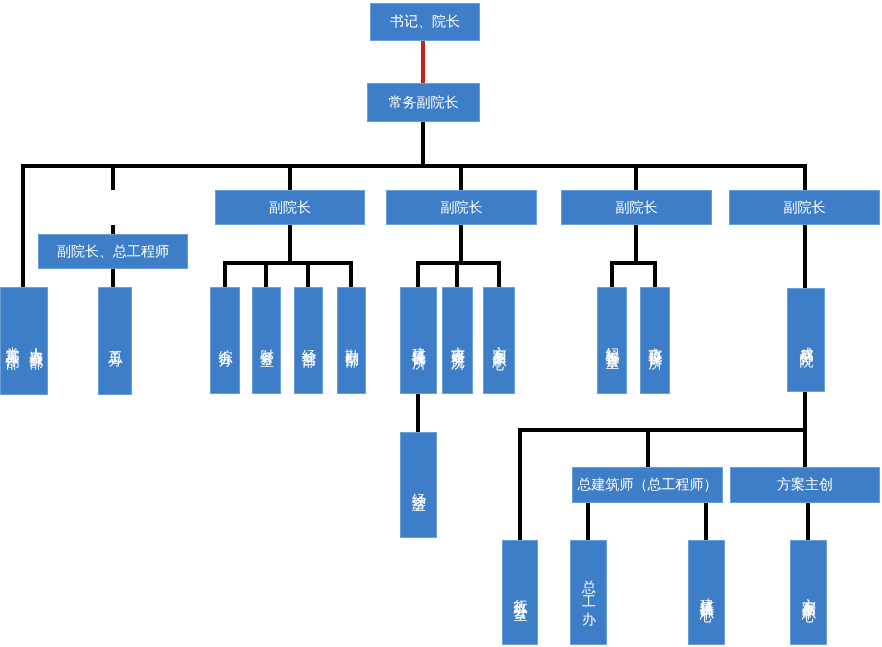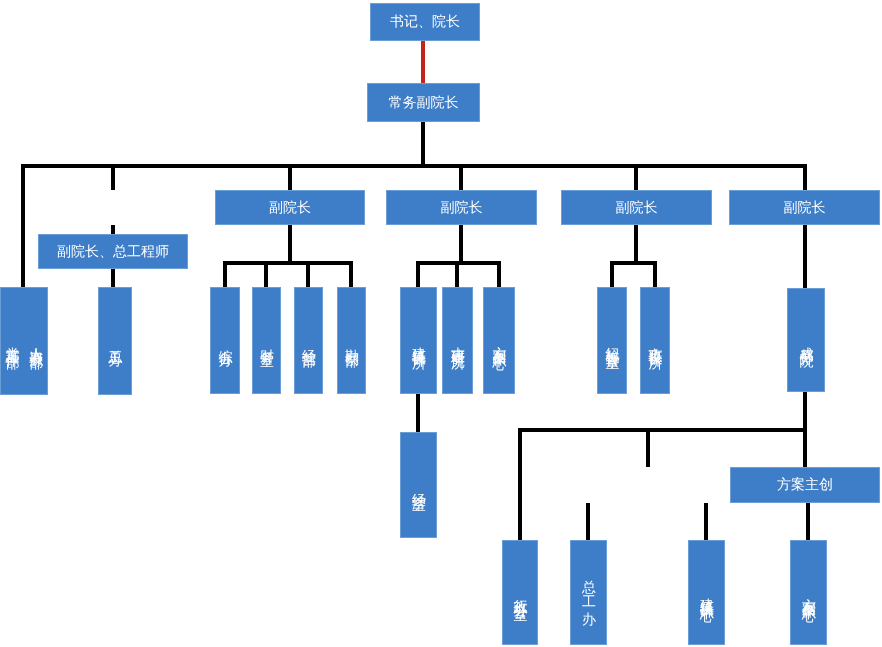--- a/index.html
+++ b/index.html
@@ -92,18 +92,19 @@
     <div class="node v" style="left: 252px; top: 287px; width: 29px; height: 107px; background: rgb(62, 125, 199); border-color: rgb(105, 159, 214); color: rgb(255, 255, 255);"><span>财务室</span></div>
     <div class="node v" style="left: 294px; top: 287px; width: 29px; height: 107px; background: rgb(62, 125, 199); border-color: rgb(105, 159, 214); color: rgb(255, 255, 255);"><span>经营部</span></div>
     <div class="node v" style="left: 337px; top: 287px; width: 29px; height: 107px; background: rgb(62, 125, 199); border-color: rgb(105, 159, 214); color: rgb(255, 255, 255);"><span>勘察部</span></div>
     <div class="node v" style="left: 400px; top: 287px; width: 37px; height: 107px; background: rgb(62, 125, 199); border-color: rgb(105, 159, 214); color: rgb(255, 255, 255);"><span>建筑设计所</span></div>
     <div class="node v" style="left: 442px; top: 287px; width: 31px; height: 107px; background: rgb(62, 125, 199); border-color: rgb(105, 159, 214); color: rgb(255, 255, 255);"><span>古建研究所</span></div>
     <div class="node v" style="left: 483px; top: 287px; width: 32px; height: 107px; background: rgb(62, 125, 199); border-color: rgb(105, 159, 214); color: rgb(255, 255, 255);"><span>方案创作中心</span></div>
     <div class="node v" style="left: 597px; top: 287px; width: 30px; height: 107px; background: rgb(62, 125, 199); border-color: rgb(105, 159, 214); color: rgb(255, 255, 255);"><span>纪检督察室</span></div>
     <div class="node v" style="left: 640px; top: 287px; width: 30px; height: 107px; background: rgb(62, 125, 199); border-color: rgb(105, 159, 214); color: rgb(255, 255, 255);"><span>市政设计所</span></div>
     <div class="node v" style="left: 787px; top: 288px; width: 38px; height: 104px; background: rgb(62, 125, 199); border-color: rgb(105, 159, 214); color: rgb(255, 255, 255);"><span>成都分院</span></div>
     <div class="node v" style="left: 400px; top: 432px; width: 37px; height: 106px; background: rgb(62, 125, 199); border-color: rgb(105, 159, 214); color: rgb(255, 255, 255);"><span>经济室</span></div>
+    <div class="node h" style="left: 572px; top: 467px; width: 151px; height: 36px; background: rgb(62, 125, 199); border-color: rgb(105, 159, 214); color: rgb(255, 255, 255);"><span>总建筑师（总工程师）</span></div>
     <div class="node h" style="left: 730px; top: 467px; width: 150px; height: 36px; background: rgb(62, 125, 199); border-color: rgb(105, 159, 214); color: rgb(255, 255, 255); justify-content: center;"><span>方案主创</span></div>
     <div class="node v" style="left: 502px; top: 540px; width: 36px; height: 105px; background: rgb(62, 125, 199); border-color: rgb(105, 159, 214); color: rgb(255, 255, 255);"><span>行政办公室</span></div>
     <div class="node v spread" style="left: 570px; top: 540px; width: 37px; height: 105px; background: rgb(62, 125, 199); border-color: rgb(105, 159, 214); color: rgb(255, 255, 255);"><span>总工办</span></div>
     <div class="node v" style="left: 688px; top: 540px; width: 37px; height: 105px; background: rgb(62, 125, 199); border-color: rgb(105, 159, 214); color: rgb(255, 255, 255);"><span>建筑设计中心</span></div>
     <div class="node v" style="left: 790px; top: 540px; width: 37px; height: 105px; background: rgb(62, 125, 199); border-color: rgb(105, 159, 214); color: rgb(255, 255, 255);"><span>方案创作中心</span></div>
   </div>
 
 </body></html>

